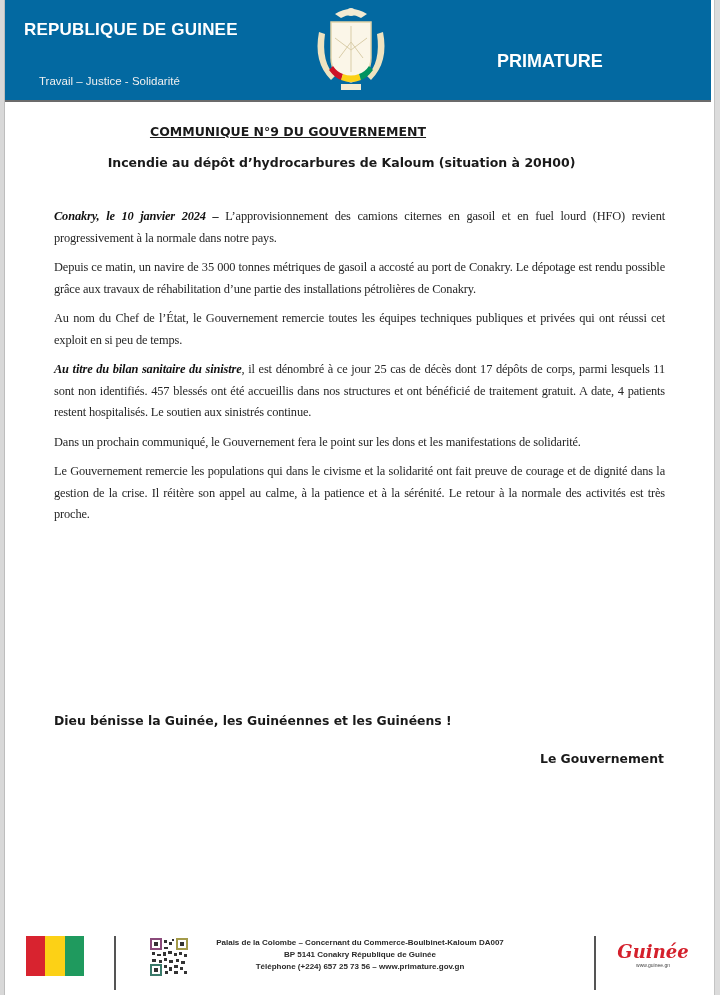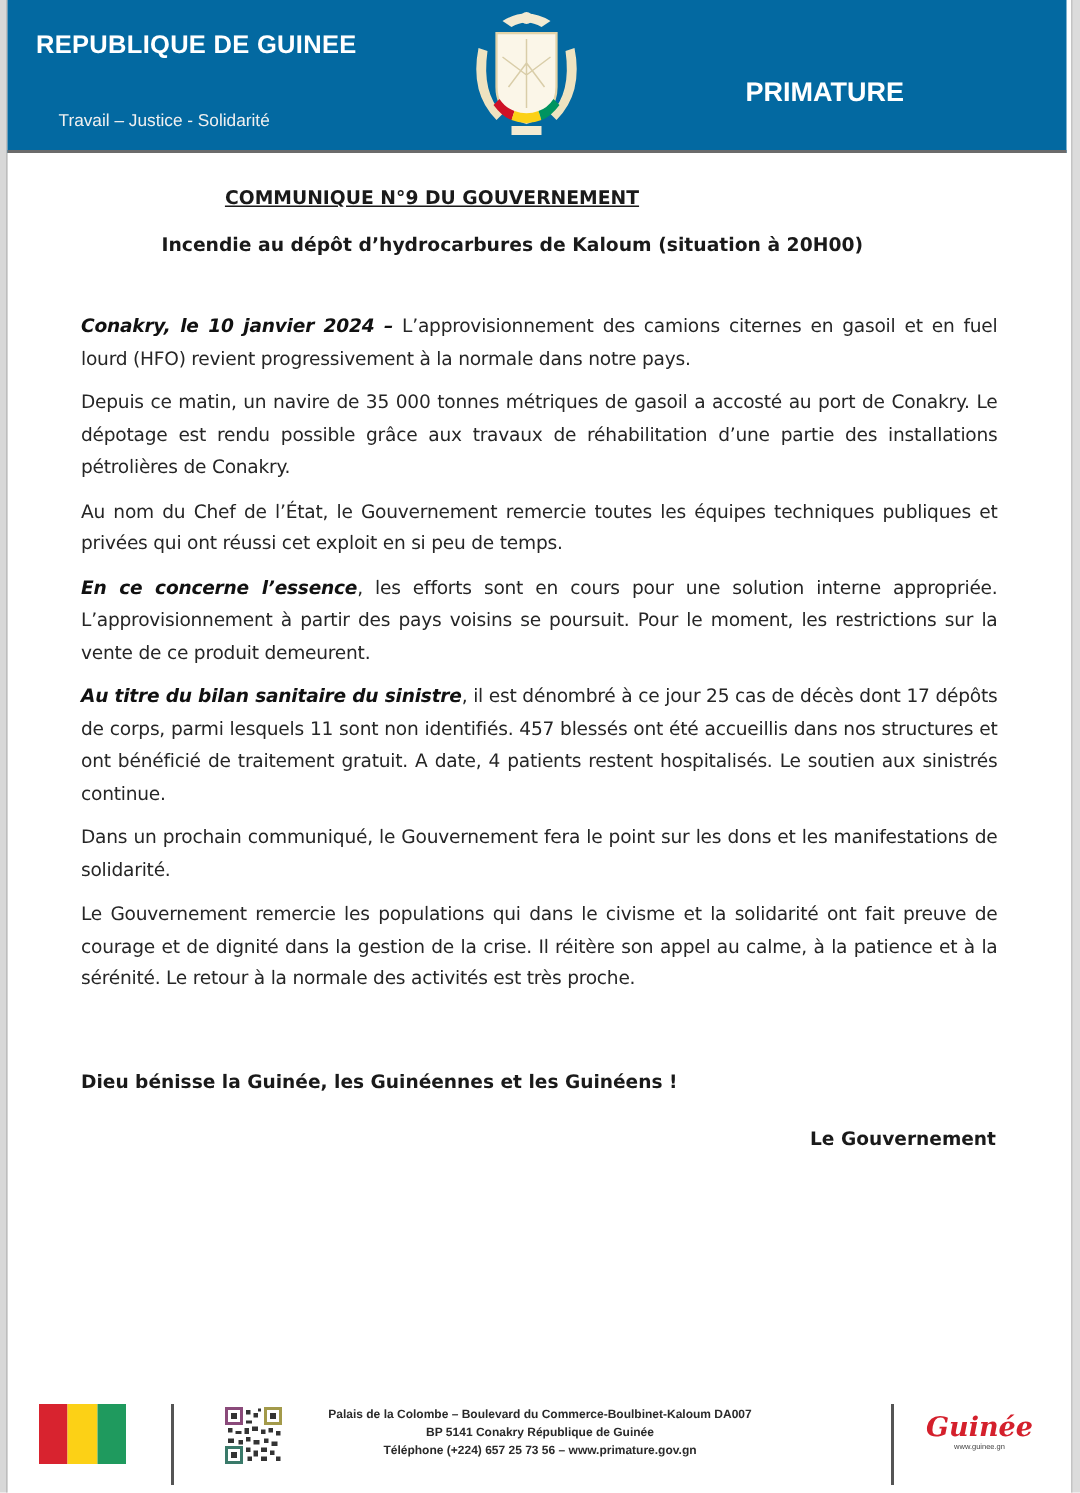--- a/index.html
+++ b/index.html
@@ -39,21 +39,21 @@
     .doc-subtitle {
       position: absolute; left: 0; width: 683px; top: 155px; text-align: center;
       font-family: "DejaVu Sans", sans-serif; font-weight: bold; font-size: 12.5px; color: #1a1a1a;
     }
 
     .body-text {
       position: absolute; left: 54px; top: 206px; width: 611px;
       font-family: "DejaVu Sans", sans-serif; font-size: 12.4px; line-height: 21.5px;
       color: #262626; text-align: justify; letter-spacing: -0.15px;
     }
-    .body-text p { margin: 0 0 8px 0; }
+    .body-text p { margin: 0 0 8px 0; font-family: Liberation Serif, serif; }
     .lead { font-weight: bold; font-style: italic; color: #111; }
 
     .closing {
       position: absolute; left: 54px; top: 713px;
       font-family: "DejaVu Sans", sans-serif; font-weight: bold; font-size: 12.4px; color: #1a1a1a;
     }
     .signature {
       position: absolute; right: 56px; top: 751px;
       font-family: "DejaVu Sans", sans-serif; font-weight: bold; font-size: 12.4px; color: #1a1a1a;
     }
@@ -98,21 +98,20 @@
   <div class="hdr-right">PRIMATURE</div>
 </header>
 
 <div class="doc-title">COMMUNIQUE N°9 DU GOUVERNEMENT</div>
 <div class="doc-subtitle">Incendie au dépôt d’hydrocarbures de Kaloum (situation à 20H00)</div>
 
 <div class="body-text">
   <p><span class="lead">Conakry, le 10 janvier 2024 –</span><span> L’approvisionnement des camions citernes en gasoil et en fuel lourd (HFO) revient progressivement à la normale dans notre pays.</span></p>
   <p><span>Depuis ce matin, un navire de 35 000 tonnes métriques de gasoil a accosté au port de Conakry. Le dépotage est rendu possible grâce aux travaux de réhabilitation d’une partie des installations pétrolières de Conakry.</span></p>
   <p><span>Au nom du Chef de l’État, le Gouvernement remercie toutes les équipes techniques publiques et privées qui ont réussi cet exploit en si peu de temps.</span></p>
-  <p><span class="lead">En ce concerne l’essence</span><span>, les efforts sont en cours pour une solution interne appropriée. L’approvisionnement à partir des pays voisins se poursuit. Pour le moment, les restrictions sur la vente de ce produit demeurent.</span></p>
   <p><span class="lead">Au titre du bilan sanitaire du sinistre</span><span>, il est dénombré à ce jour 25 cas de décès dont 17 dépôts de corps, parmi lesquels 11 sont non identifiés. 457 blessés ont été accueillis dans nos structures et ont bénéficié de traitement gratuit. A date, 4 patients restent hospitalisés. Le soutien aux sinistrés continue.</span></p>
   <p><span>Dans un prochain communiqué, le Gouvernement fera le point sur les dons et les manifestations de solidarité.</span></p>
   <p><span>Le Gouvernement remercie les populations qui dans le civisme et la solidarité ont fait preuve de courage et de dignité dans la gestion de la crise. Il réitère son appel au calme, à la patience et à la sérénité. Le retour à la normale des activités est très proche.</span></p>
 </div>
 
 <div class="closing">Dieu bénisse la Guinée, les Guinéennes et les Guinéens !</div>
 <div class="signature">Le Gouvernement</div>
 
 <footer>
   <div class="footer-flag">
@@ -150,21 +149,21 @@
         <rect x="14" y="27" width="3" height="3"></rect>
       <rect x="19" y="29" width="3" height="4"></rect>
         <rect x="24" y="27" width="4" height="3"></rect>
         <rect x="30" y="29" width="3" height="3"></rect>
       <rect x="34" y="33" width="3" height="3"></rect>
         <rect x="15" y="33" width="3" height="3"></rect>
         <rect x="24" y="33" width="4" height="3"></rect>
     </g>
   </svg>
   <div class="footer-address">
-    <div>Palais de la Colombe – Boulevard du Commerce-Boulbinet-Kaloum DA007</div>
+    <div>Palais de la Colombe – Concernant du Commerce-Boulbinet-Kaloum DA007</div>
     <div>BP 5141 Conakry République de Guinée</div>
     <div>Téléphone (+224) 657 25 73 56 – www.primature.gov.gn</div>
   </div>
   <div class="divider" style="left:594px; top:936px; height:54px;"></div>
   <div class="brand">
     <div class="brand-name">Guinée</div>
     <div class="brand-url">www.guinee.gn</div>
   </div>
 </footer>
 

